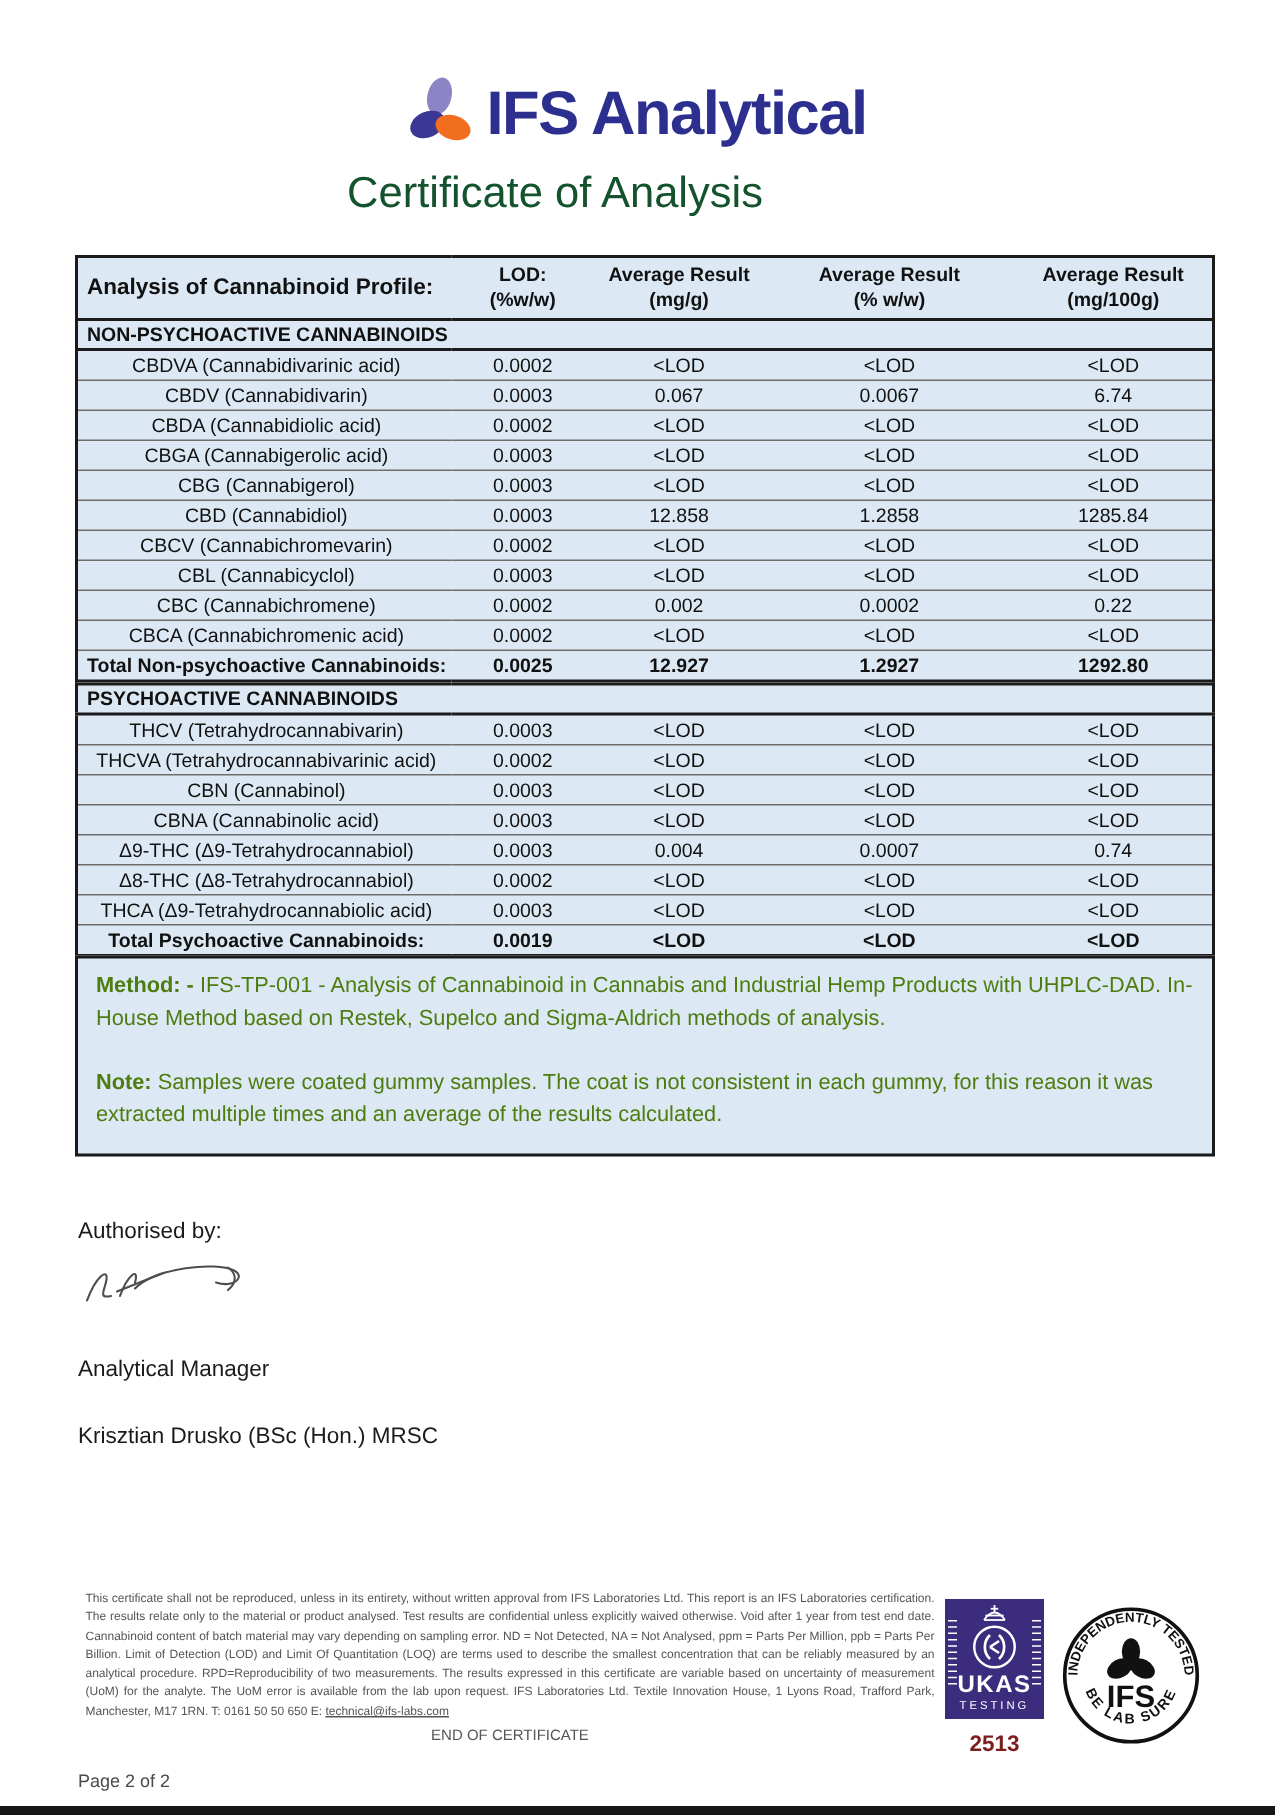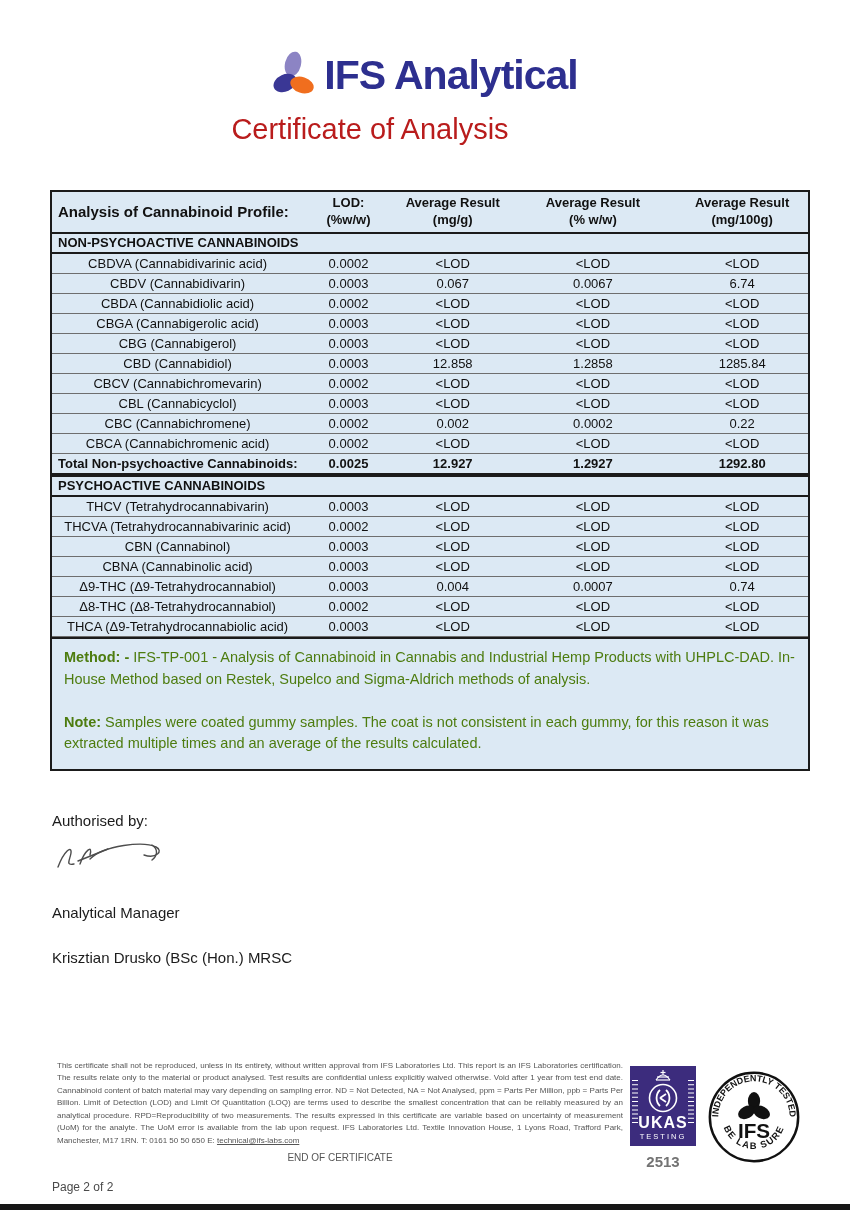--- a/index.html
+++ b/index.html
@@ -4,25 +4,25 @@
 <style>
   html,body{margin:0;padding:0;background:#ffffff;}
   .page{position:relative;width:850px;height:1210px;background:#ffffff;overflow:hidden;
         font-family:"Liberation Sans", sans-serif;color:#1b1b1b;}
 
   
   .brand-row{position:absolute;top:50px;left:0;width:850px;display:flex;
              align-items:center;justify-content:center;gap:10px;}
   .brand-name{font-size:41px;font-weight:bold;color:#2d2f8f;letter-spacing:-1px;text-align:right;}
   .doc-title{position:absolute;top:113px;left:0;width:740px;text-align:center;
-             font-size:29px;font-weight:400;color:#b91c1c;}
+             font-size:29px;font-weight:400;color:#14532d;}
 
   
   .tbl{position:absolute;left:50px;width:760px;border-collapse:collapse;table-layout:fixed;
-       background:#dce9f4;border:2px solid #1b1b1b;font-size:13px;color:#111;margin-top:20px;}
+       background:#dce9f4;border:2px solid #1b1b1b;font-size:13px;color:#111;}
   .tbl col.c1{width:33%}.tbl col.c2{width:12.5%}.tbl col.c3{width:15%}
   .tbl col.c4{width:22%}.tbl col.c5{width:17.5%}
   .tbl td,.tbl th{padding:0 4px;height:19px;line-height:19px;text-align:center;
                   font-weight:normal;overflow:hidden;white-space:nowrap;}
   .tbl td:first-child{text-align:center;padding-left:6px;}
   .tbl thead th{border-bottom:2px solid #1b1b1b;}
   .tbl .profile-title{text-align:left;padding-left:6px;font-size:15px;font-weight:bold;height:40px;line-height:40px;}
   .tbl .colhead{font-size:13px;font-weight:bold;white-space:pre-line;line-height:1.3;height:40px;vertical-align:middle;}
   .tbl .section th{text-align:left;padding-left:6px;font-weight:bold;font-size:13px;
                    border-bottom:2px solid #1b1b1b;height:18px;line-height:18px;}
@@ -47,21 +47,21 @@
 
   
   .legal{position:absolute;top:1060px;left:57px;width:566px;font-size:8px;line-height:1.56;
          color:#555;text-align:justify;}
   .legal a{color:#555;text-decoration:underline;}
   .end-cert{position:absolute;top:1152px;left:57px;width:566px;text-align:center;
             font-size:10px;color:#555;}
   .page-num{position:absolute;top:1180px;left:52px;font-size:12px;color:#4a4a4a;}
 
   .ukas-block{position:absolute;top:1066px;left:630px;width:66px;text-align:center;}
-  .ukas-number{font-size:15px;font-weight:bold;color:#737373;margin-top:3px;}
+  .ukas-number{font-size:15px;font-weight:bold;color:#7f1d1d;margin-top:3px;}
   .seal-block{position:absolute;top:1070px;left:707px;}
 
   .bottom-bar{position:absolute;left:0;bottom:0;width:850px;height:6px;background:#161616;}
 </style>
 </head>
 <body>
 
 <div class="page">
 
   <div class="brand-row">

